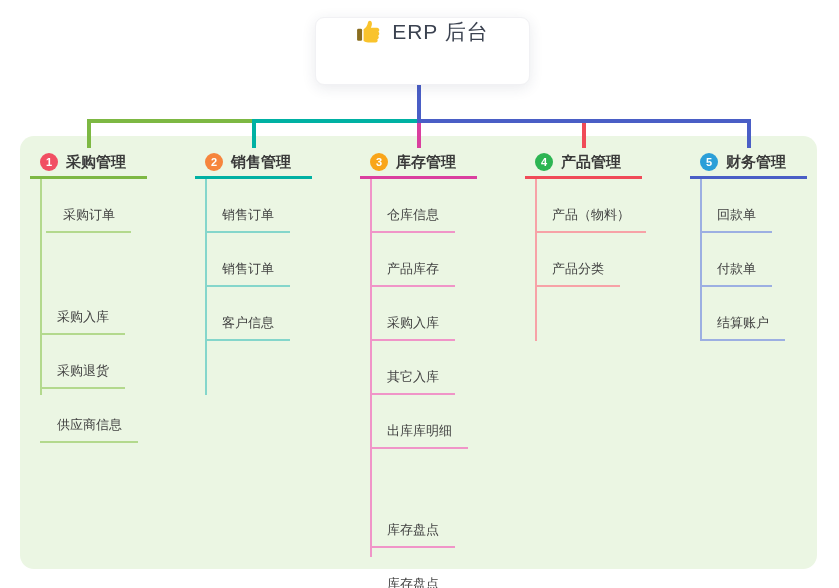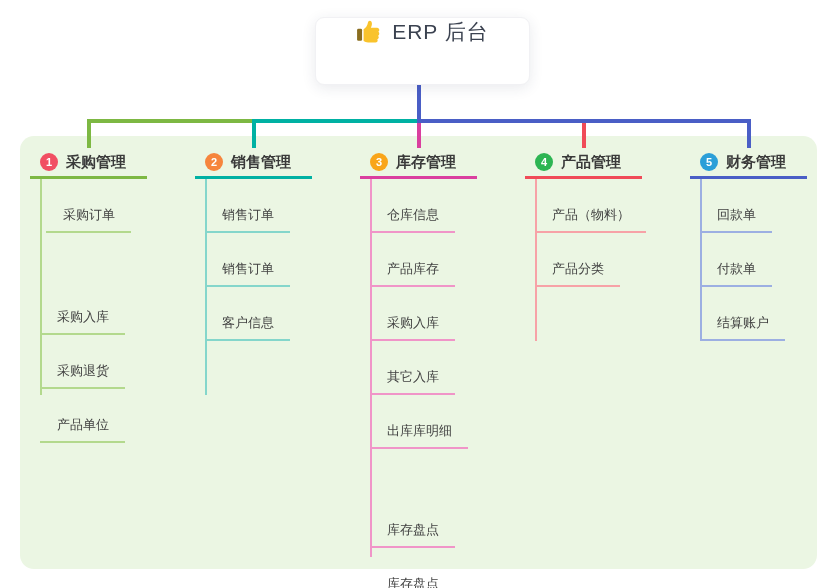--- a/index.html
+++ b/index.html
@@ -84,21 +84,21 @@
       <div class="item" style="border-bottom-color: rgb(179, 217, 141); margin-left: 16px;">
         <span class="item-label">采购订单</span>
       </div>
       <div class="item" style="border-bottom-color: rgb(179, 217, 141); margin-top: 48px;">
         <span class="item-label">采购入库</span>
       </div>
       <div class="item" style="border-bottom-color: rgb(179, 217, 141);">
         <span class="item-label">采购退货</span>
       </div>
       <div class="item" style="border-bottom-color: rgb(179, 217, 141);">
-        <span class="item-label">产品单位</span>
+        <span class="item-label">供应商信息</span>
       </div>
     </div>
     <div class="branch" style="left: 195px;">
       <div class="branch-header" style="width: 107px; border-bottom-color: rgb(0, 177, 163);">
         <span class="badge" style="background: rgb(246, 133, 61);">2</span>
         <span class="branch-label">销售管理</span>
       </div>
       <div class="subtree-line" style="height: 216px; background: rgb(132, 214, 203);"></div>
       <div class="item" style="border-bottom-color: rgb(132, 214, 203);">
         <span class="item-label">销售订单</span>

